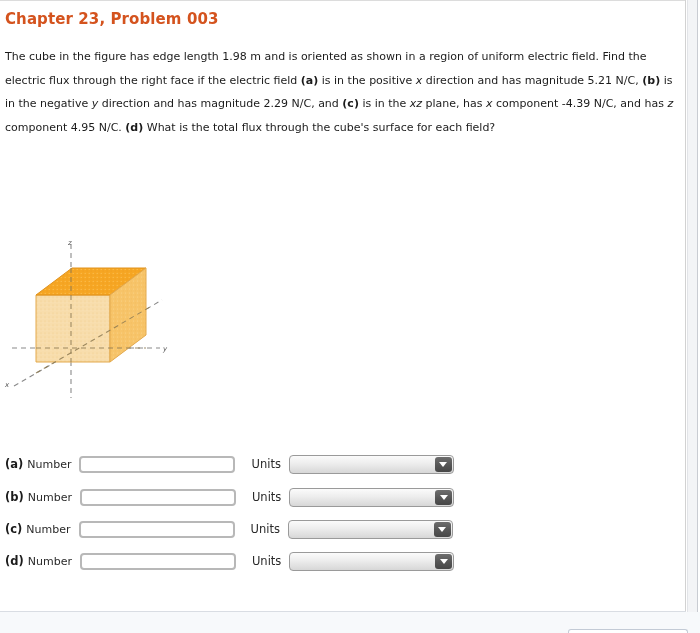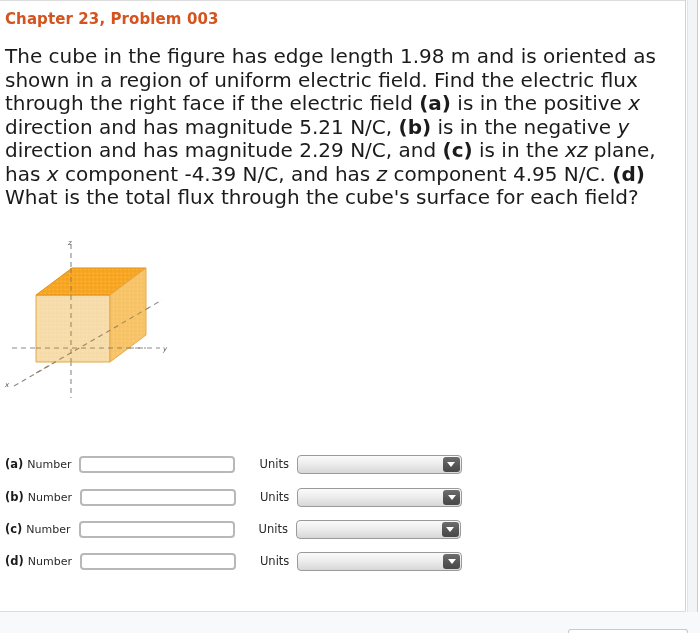--- a/index.html
+++ b/index.html
@@ -81,21 +81,21 @@
     color: #d4531e;
     letter-spacing: 0.1px;
     white-space: nowrap;
   }
 
   
   #problem-statement {
     position: absolute;
     left: 5px; top: 45px;
     width: 676px;
-    font-size: 20px;
+    font-size: 11px;
     line-height: 23.5px;
     color: #1b1b1b;
   }
   #problem-statement .b { font-weight: bold; }
   #problem-statement .it { font-style: italic; }
 
   
   #figure {
     position: absolute;
     left: 0px; top: 228px;
@@ -139,21 +139,21 @@
     font-family: "DejaVu Sans", "Liberation Sans", sans-serif;
     font-size: 11px;
     color: #111;
     padding: 0 3px;
     box-sizing: border-box;
     outline: none;
   }
   .units-label {
     font-size: 11.5px;
     color: #2a2a2a;
-    margin-left: 24px;
+    margin-left: 16px;
     white-space: nowrap;
     text-align: center;
   }
   .units-select {
     position: relative;
     margin-left: 8px;
     width: 165px;
     height: 19px;
     border: 1px solid #9a9a9a;
     border-radius: 4px;

